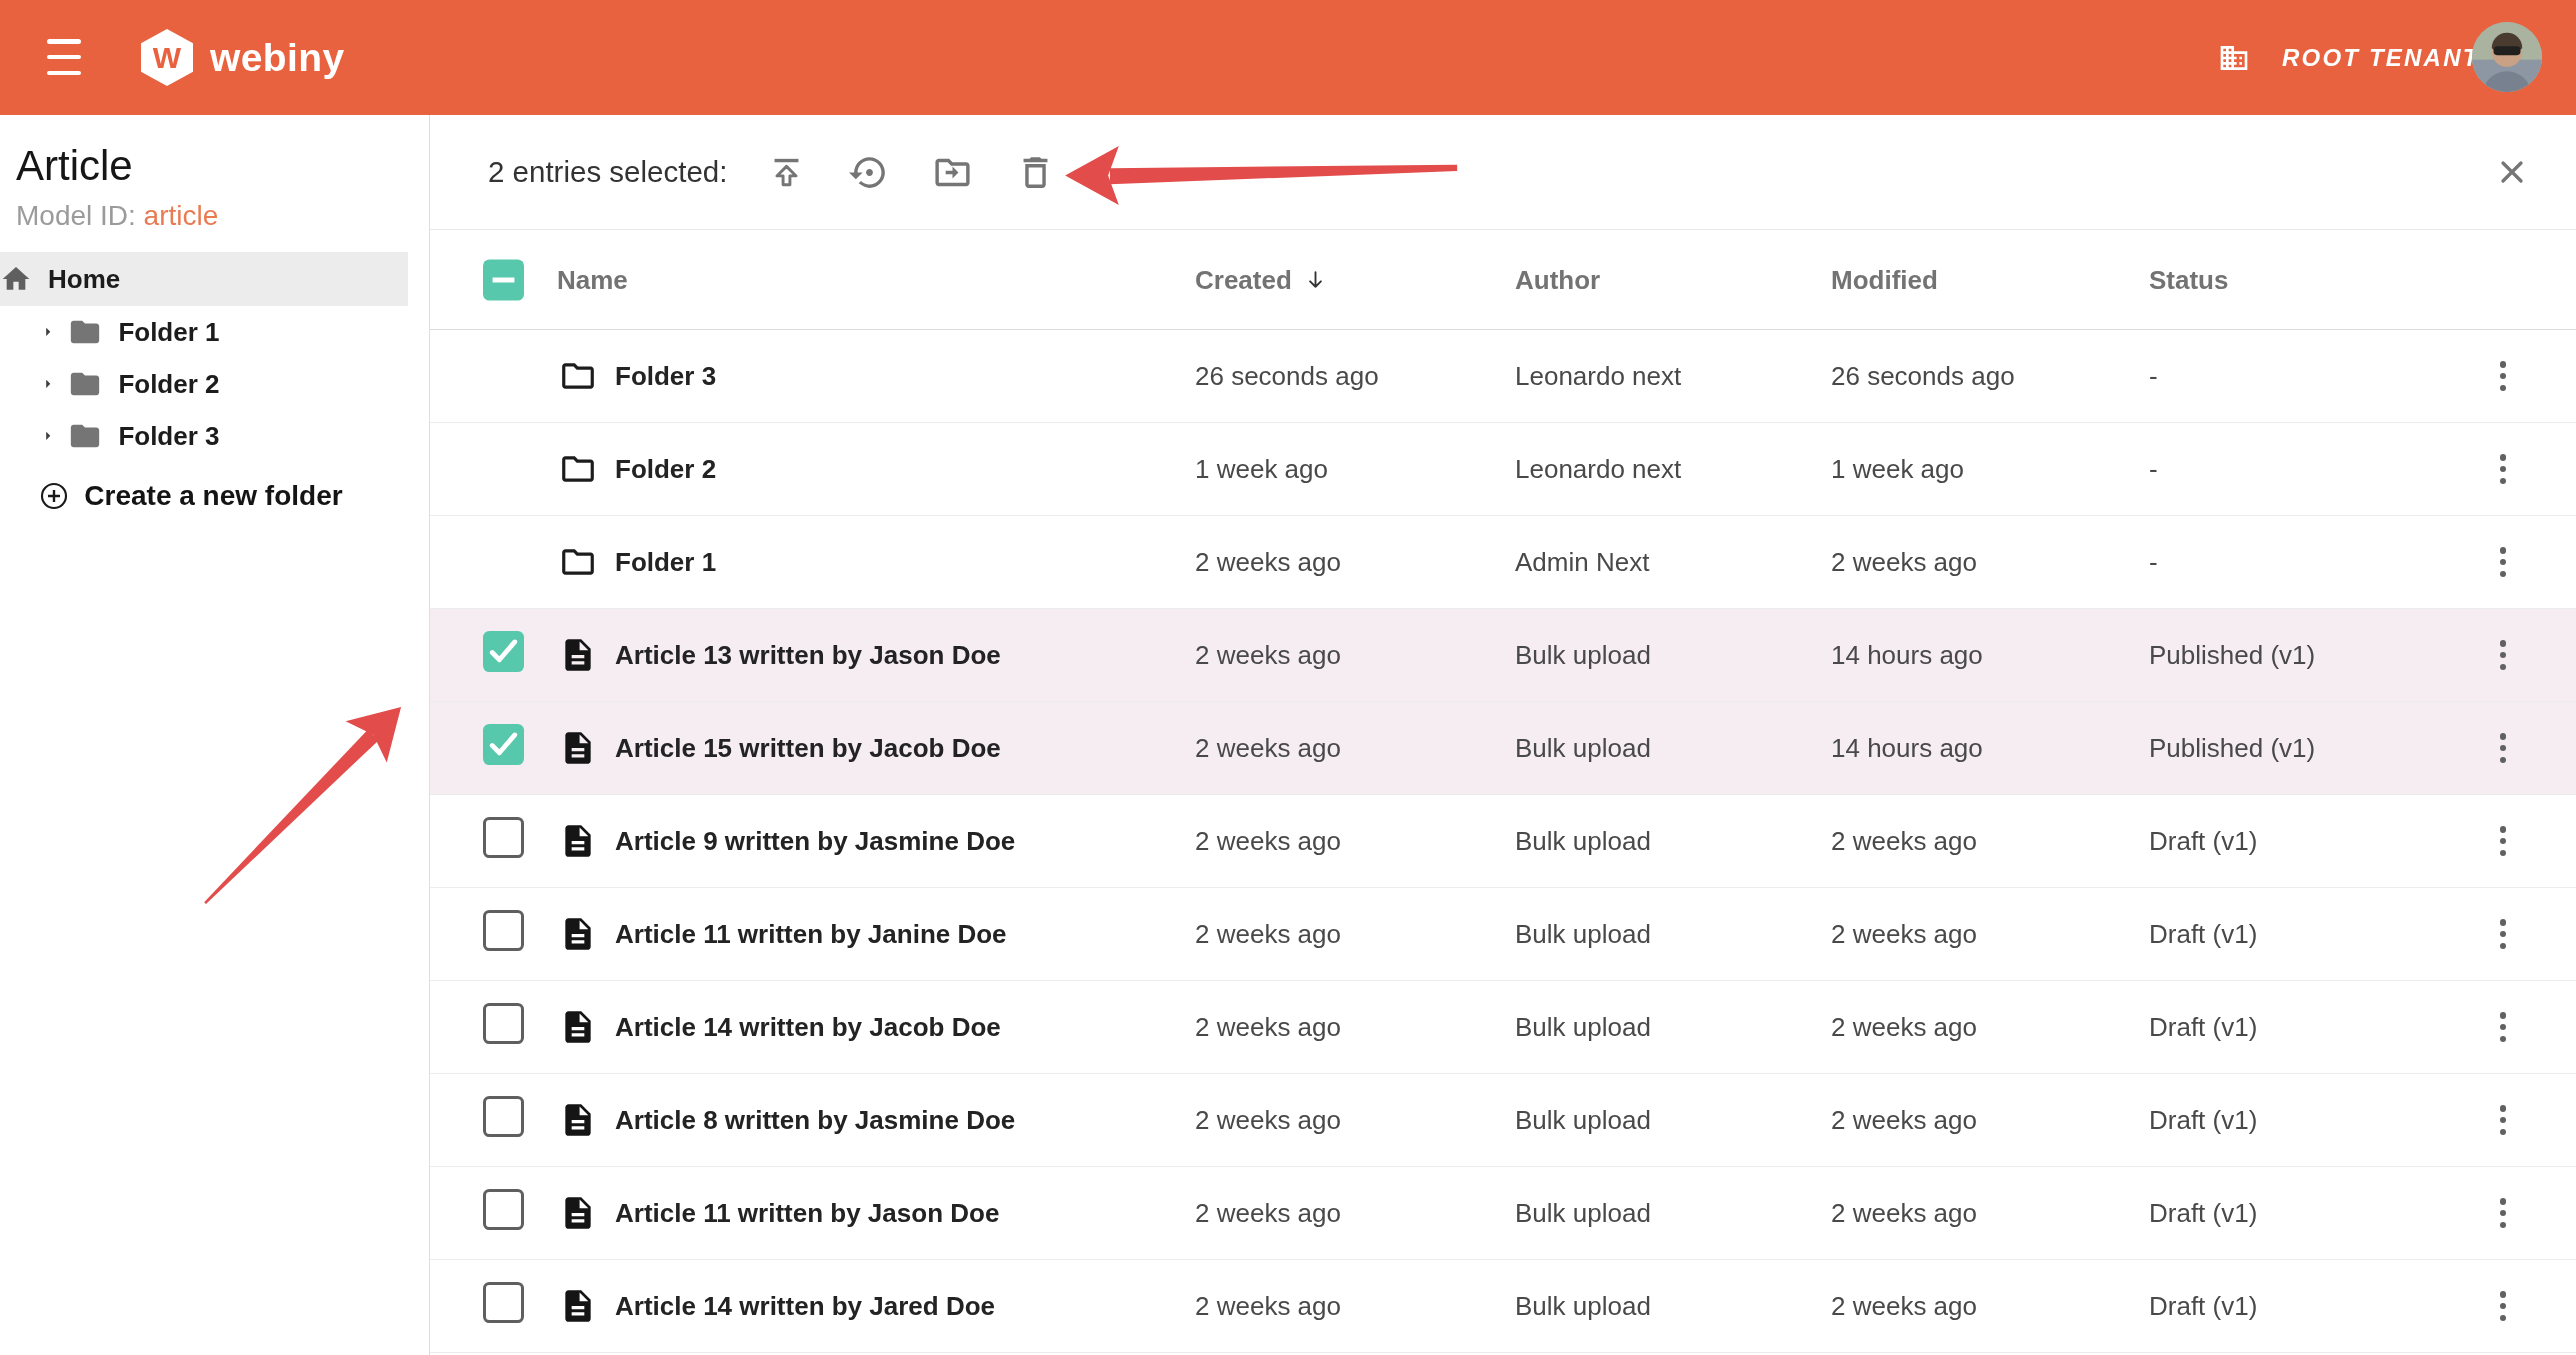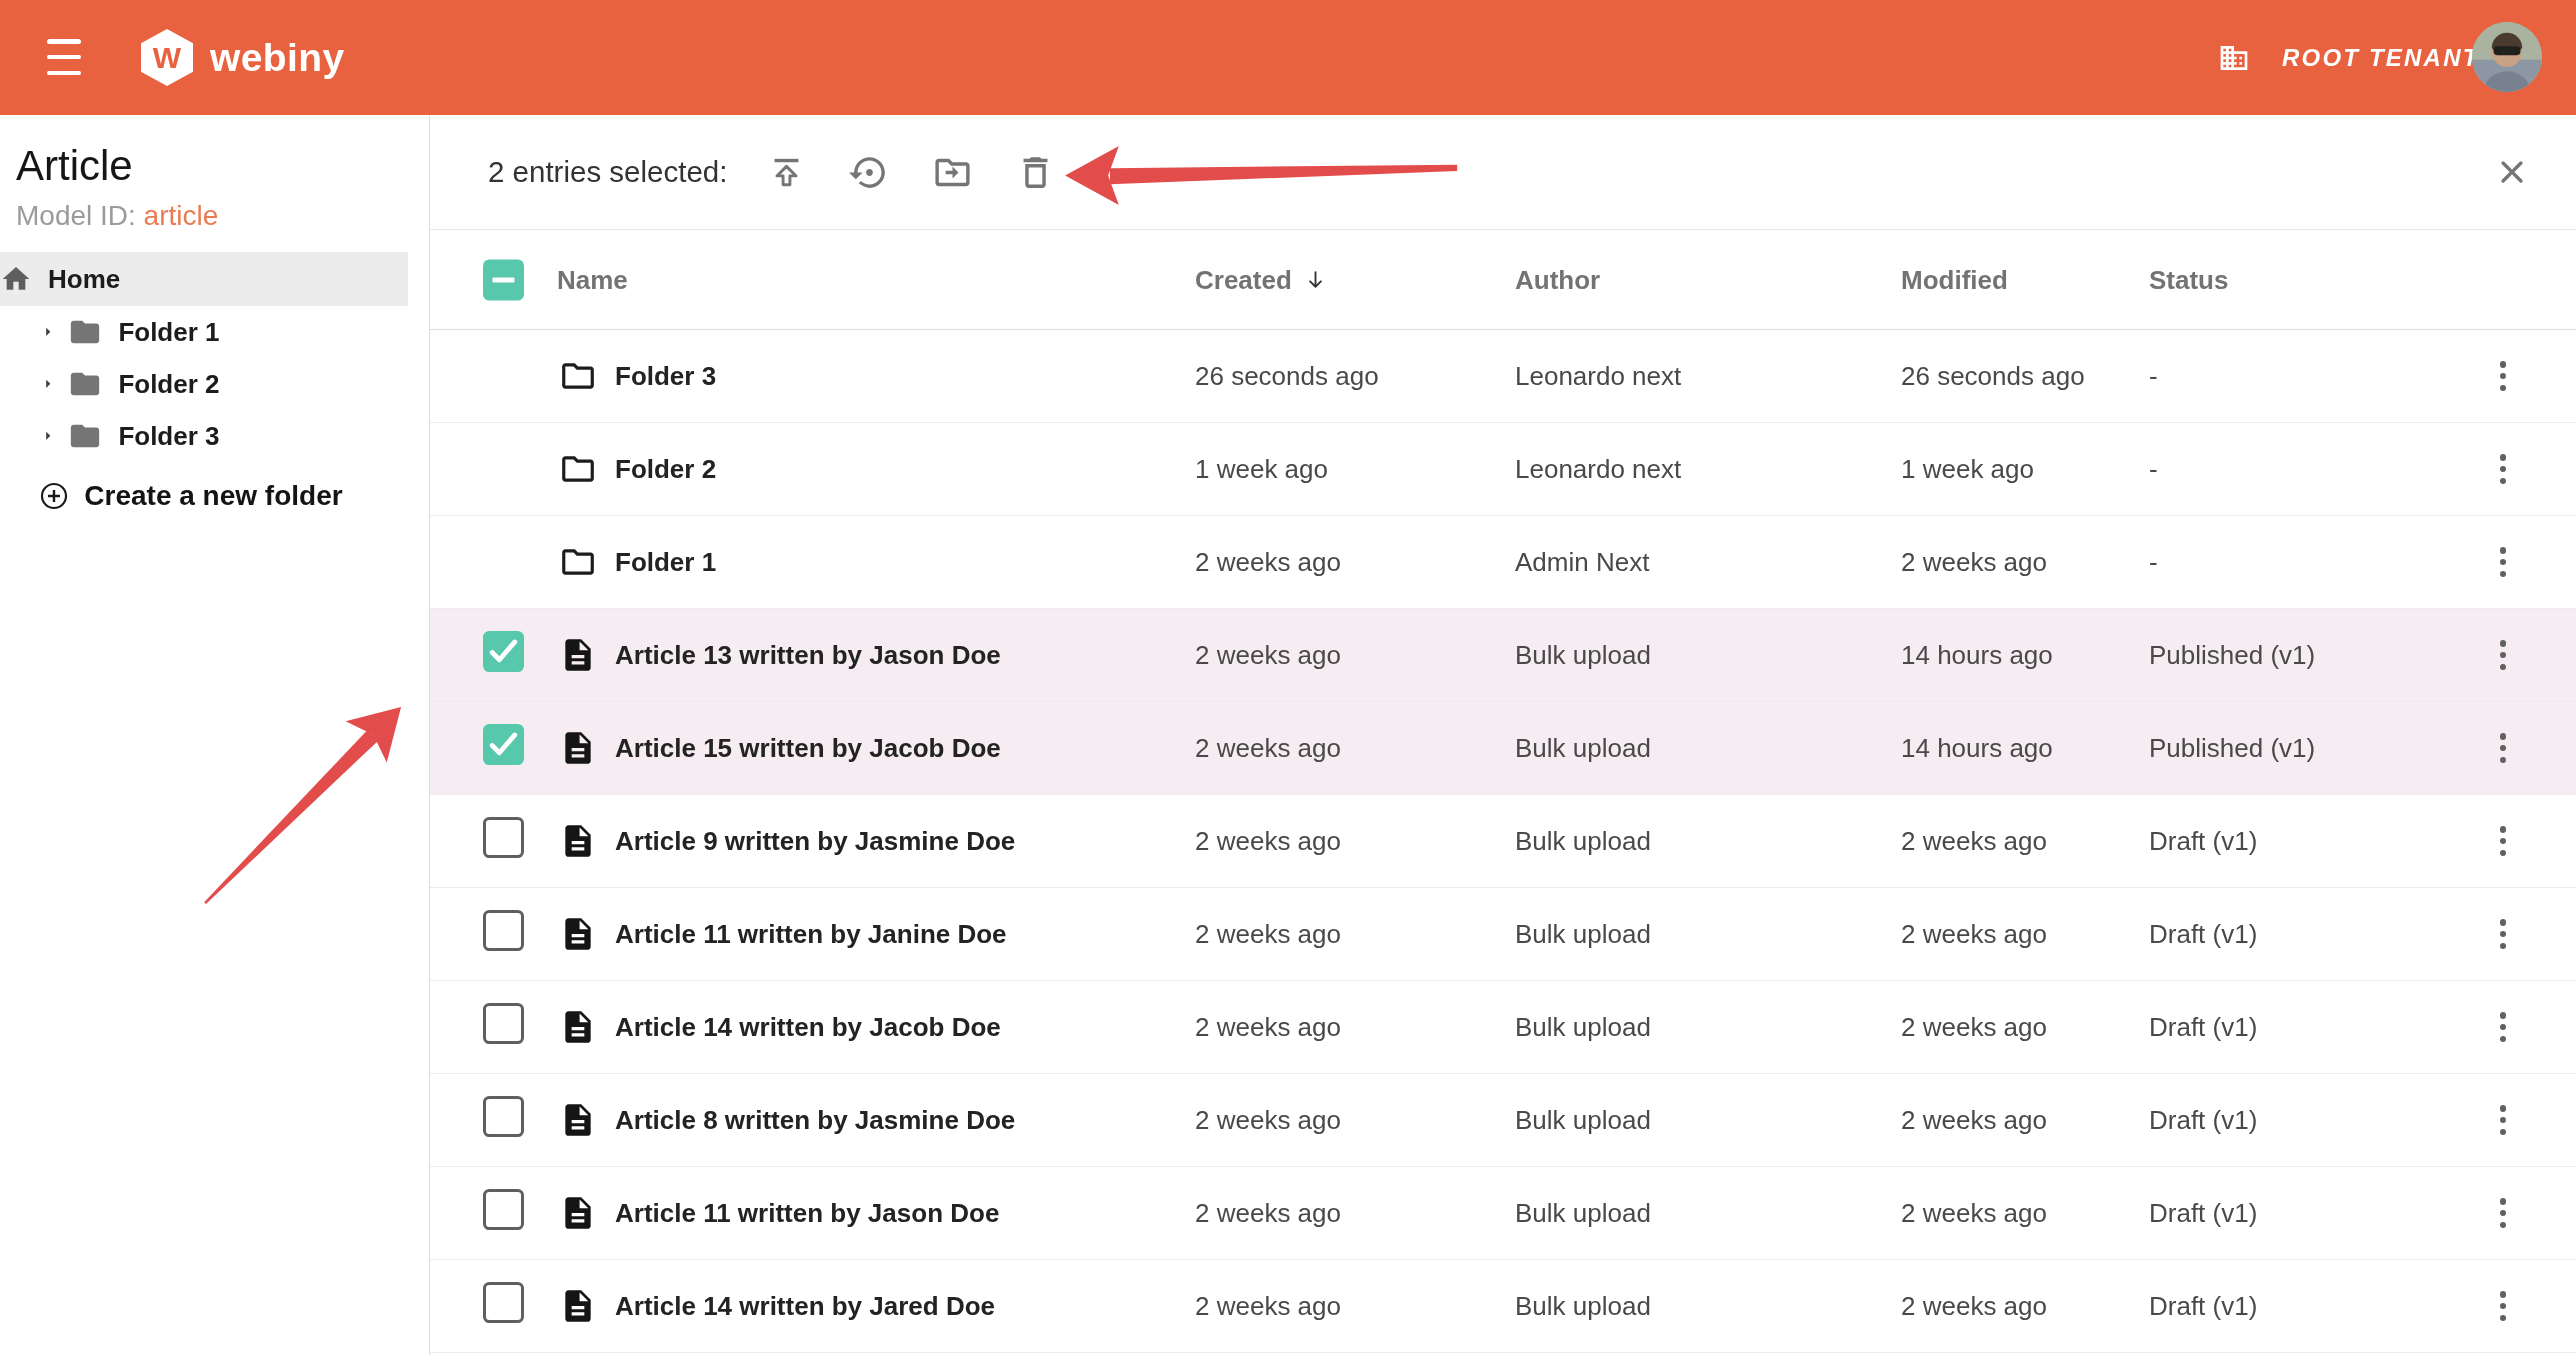--- a/index.html
+++ b/index.html
@@ -48,21 +48,21 @@
   .thead{position:relative;height:100px;border-bottom:1.8px solid #dcdcdc;}
   .cell{position:absolute;top:50%;transform:translateY(-50%);white-space:nowrap;font-size:26px;color:#494949;}
   .hcell{font-weight:700;color:#737373;font-size:26px;}
   .c-check{left:53px;}
   .c-hname{left:127px;display:inline-flex;align-items:center;}
   .c-icon{left:129px;width:38px;height:38px;}
   .c-icon svg{width:38px;height:38px;display:block;}
   .c-name{left:185px;font-weight:700;color:#232323;}
   .c-created{left:765px;}
   .c-author{left:1085px;}
-  .c-modified{left:1471px;}
+  .c-modified{left:1401px;}
   .c-status{left:1719px;}
   .c-kebab{left:2062px;width:21.5px;display:flex;flex-direction:column;align-items:center;cursor:pointer;padding:3.6px;}
   .c-kebab .dot{width:6.3px;height:6.3px;border-radius:50%;background:#616161;display:block;margin:2.7px 0;}
   .sort-arrow{margin-left:10.7px;width:25px;height:25px;}
 
   .trow{position:relative;height:93px;border-bottom:1.8px solid #ececec;background:#fff;}
   .trow.selected{background:#f6edf3;}
 
   .checkbox{display:inline-block;width:41px;height:41px;border-radius:6.3px;border:3.6px solid #5f5f5f;background:#fff;cursor:pointer;}
   .checkbox.checked,.checkbox.indeterminate{border:none;background:#58c8ac;}

